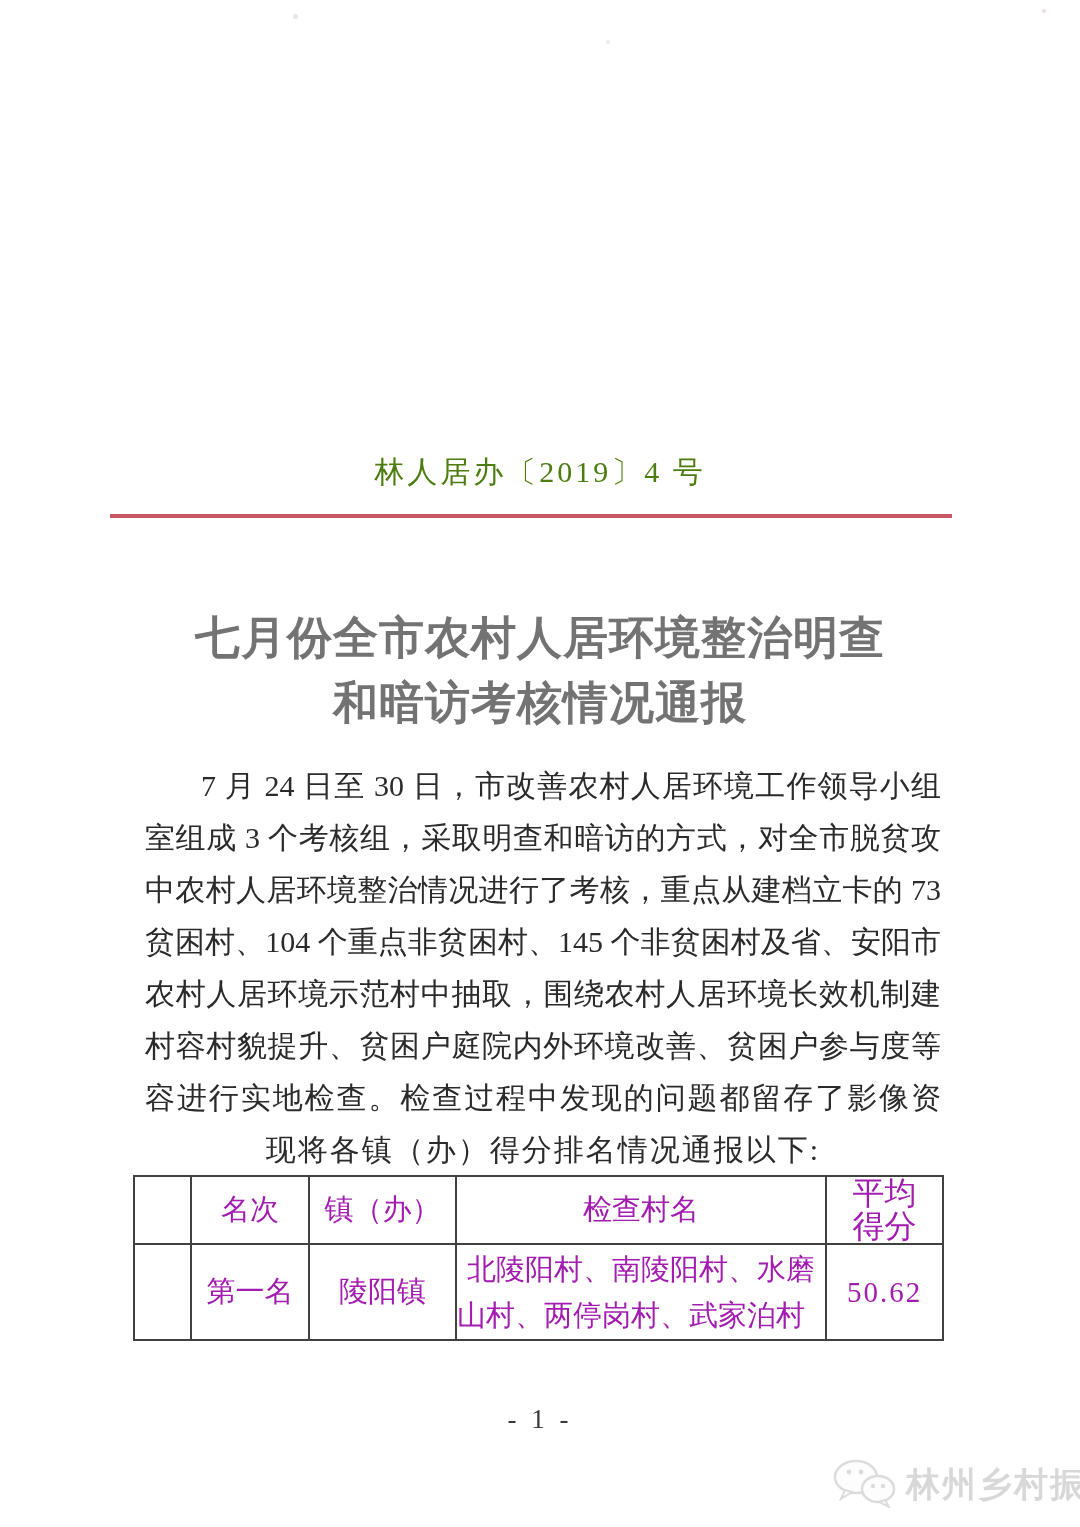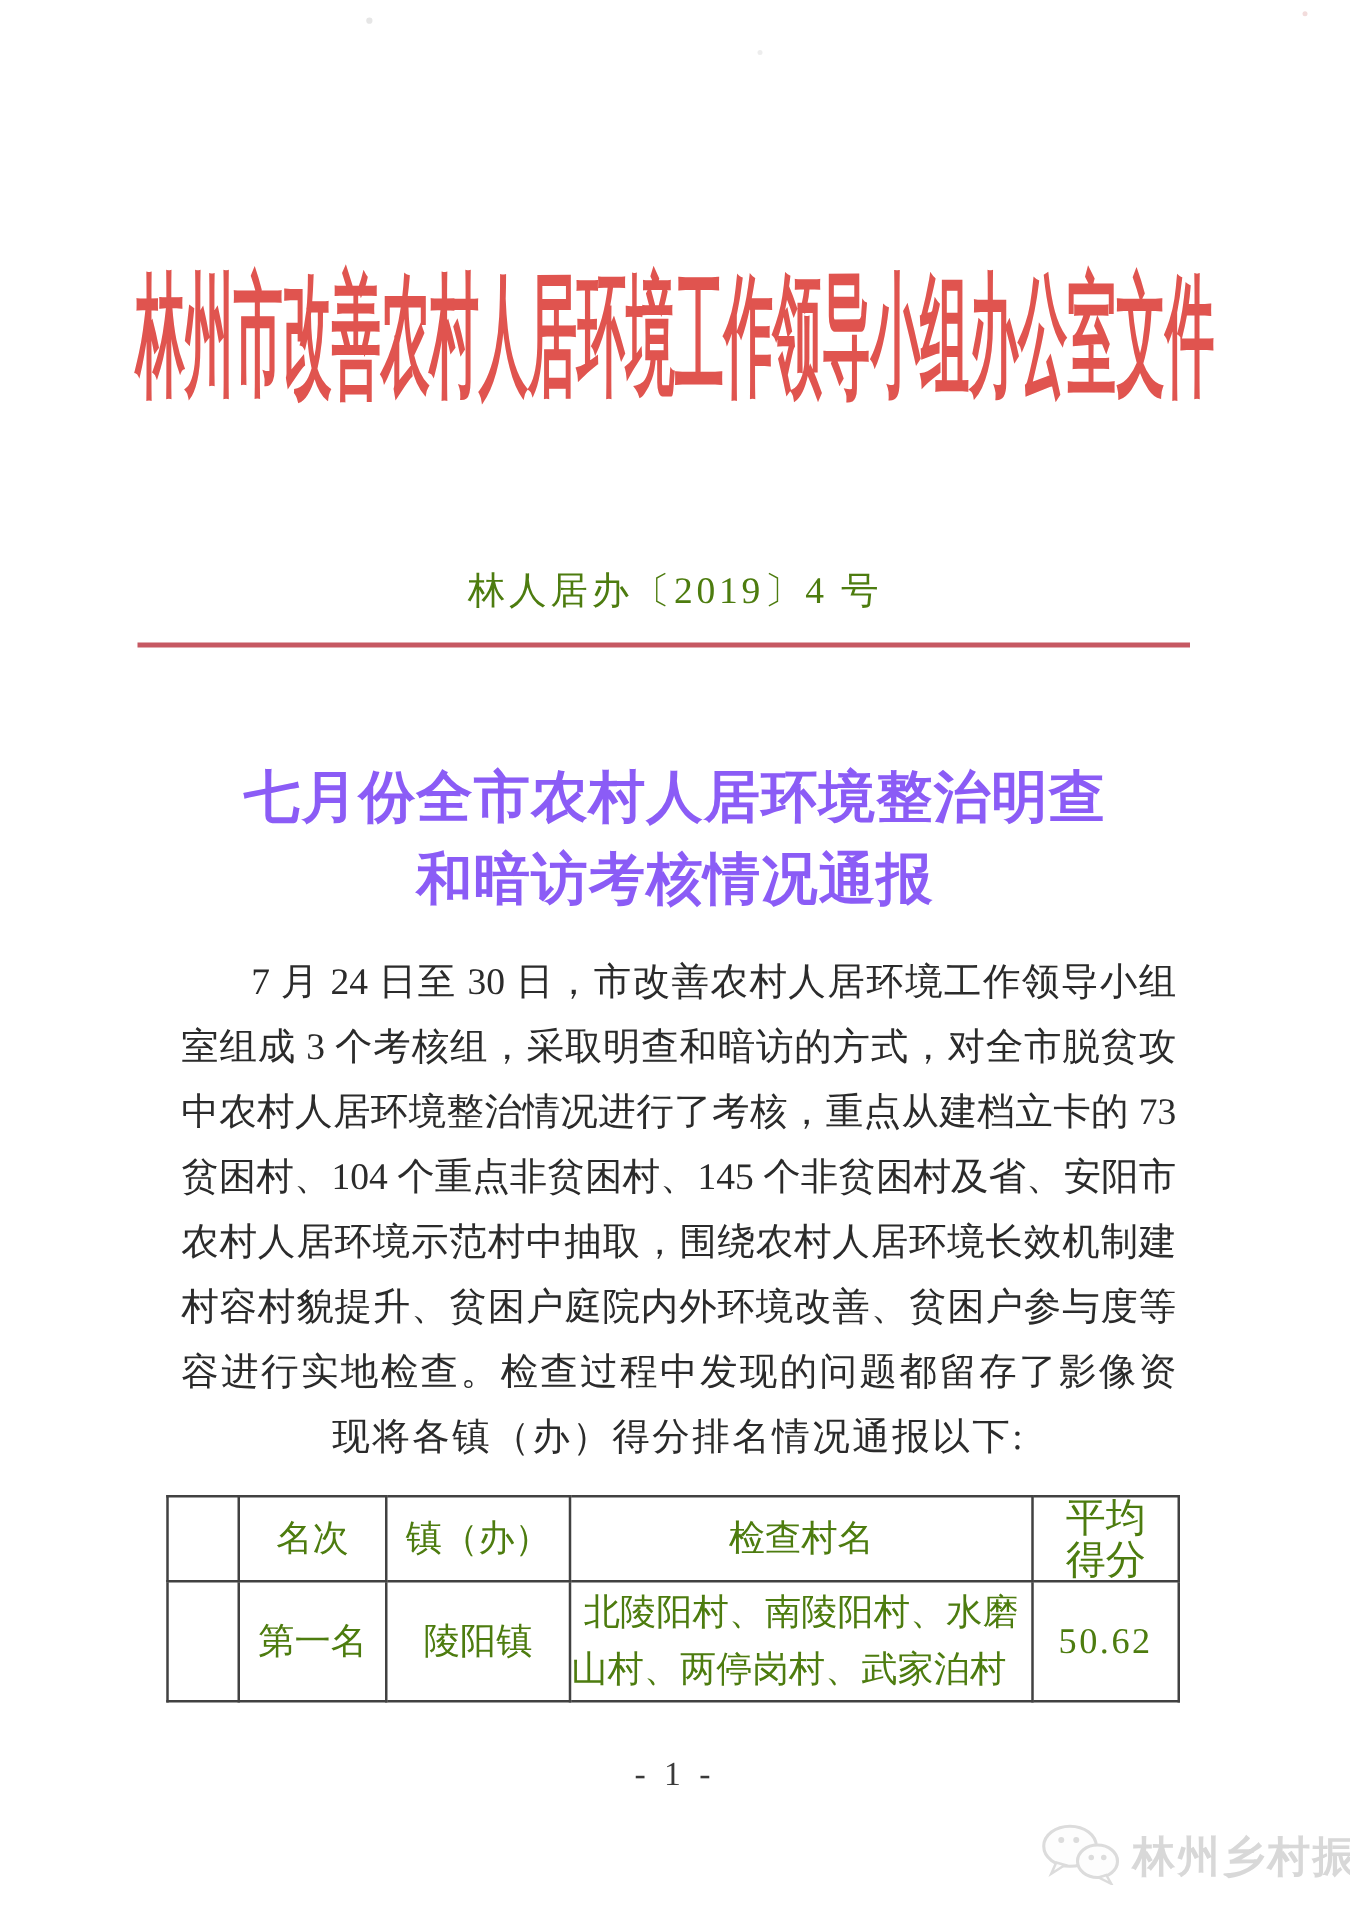--- a/index.html
+++ b/index.html
@@ -55,21 +55,21 @@
   }
 
   
   .doc-title {
     position: absolute;
     top: 606px; left: 0; width: 100%;
     text-align: center;
     font-weight: bold;
     font-size: 45px;
     line-height: 65px;
-    color: #8b5cf6;
+    color: #737373;
     letter-spacing: 1px;
   }
 
   
   .body-block {
     position: absolute;
     top: 760px; left: 145px; width: 796px;
     font-size: 30px;
     color: #2b2b2b;
   }
@@ -82,22 +82,21 @@
   .indent { text-indent: 56px; }
   .lastline { text-align: center; letter-spacing: 2px; }
 
   
   .doc-table {
     position: absolute;
     top: 1175px; left: 133px;
     border-collapse: collapse;
     table-layout: fixed;
     font-size: 29px;
-    color: #4d7c0f;
-    margin-top: 21px;
+    color: #a21caf;
   }
   .doc-table td {
     border: 2px solid #414141;
     padding: 0;
     text-align: center;
     vertical-align: middle;
   }
   .row-header td { height: 65px; }
   .row-data td { height: 94px; }
   .cell-avg { line-height: 33px; font-size: 32px; }
@@ -140,23 +139,20 @@
 </style>
 </head>
 <body>
 
 <div class="page">
 
   <div class="speck speck-1"></div>
   <div class="speck speck-2"></div>
   <div class="speck speck-3"></div>
 
-  <div class="agency-header">
-    <div class="agency-header-text">林州市改善农村人居环境工作领导小组办公室文件</div>
-  </div>
 
   <div class="doc-number">林人居办〔2019〕4 号</div>
 
   <div class="red-line"></div>
 
   <div class="doc-title">
     <div>七月份全市农村人居环境整治明查</div>
     <div>和暗访考核情况通报</div>
   </div>
 

